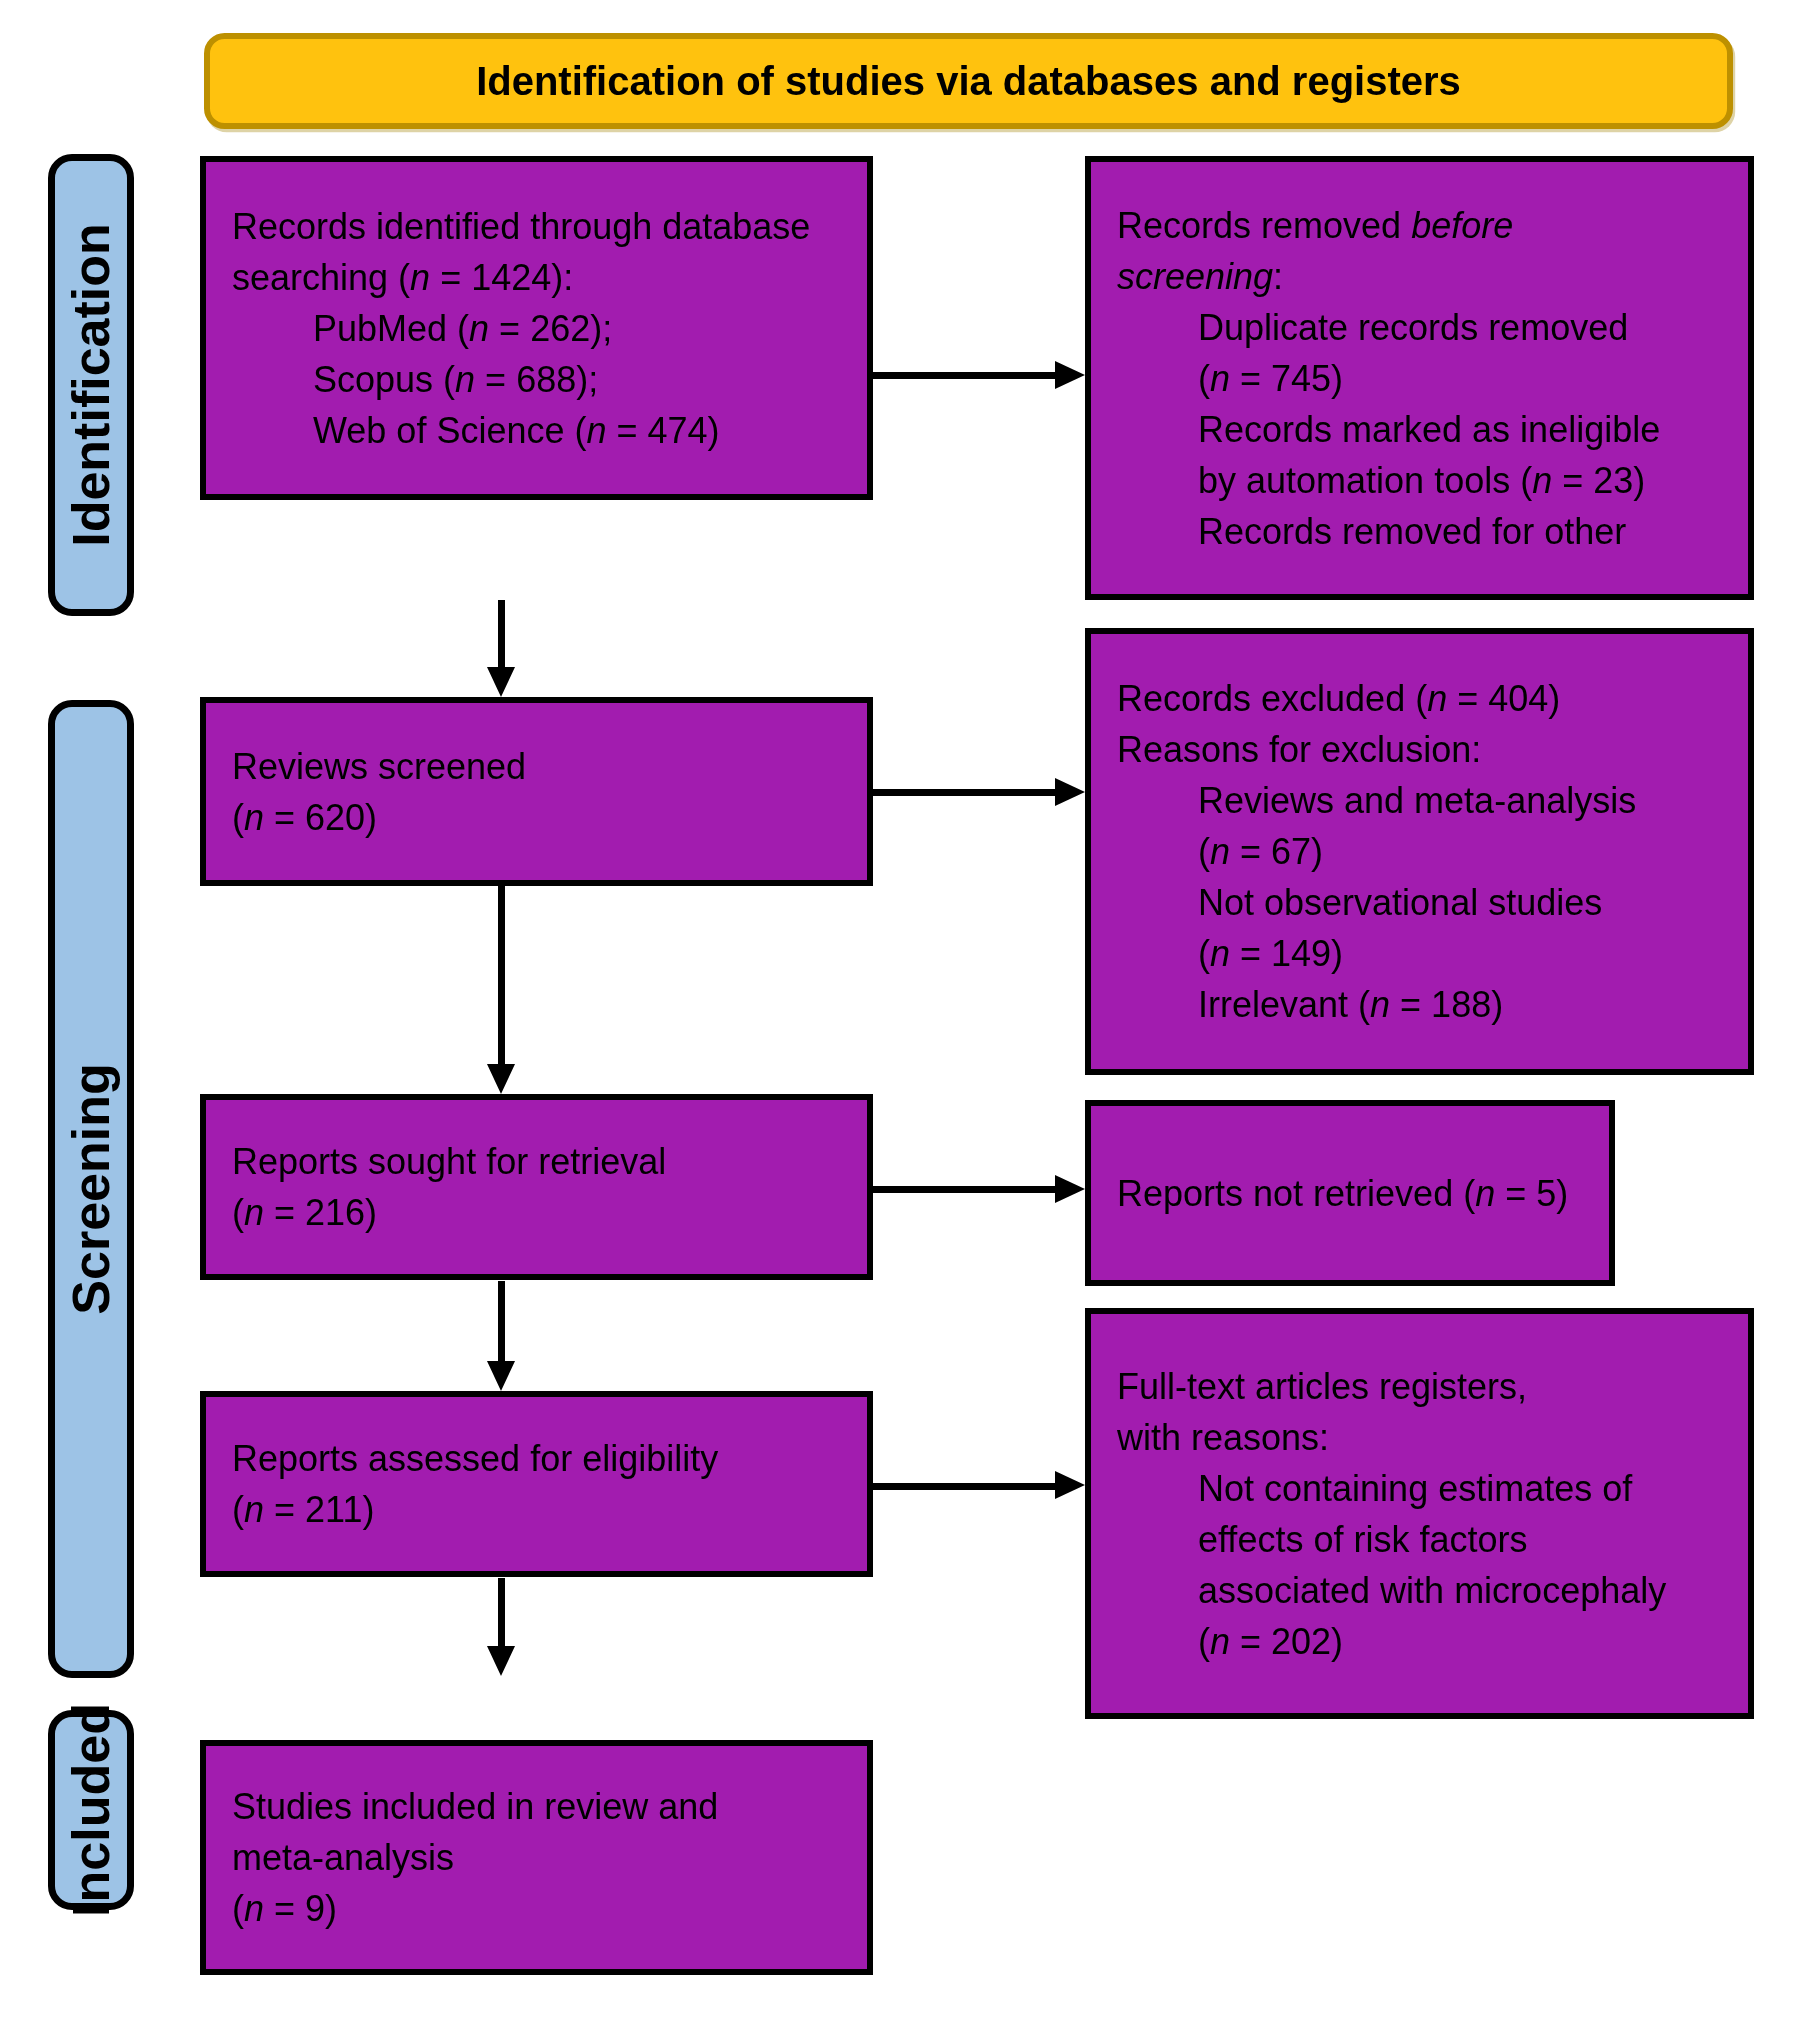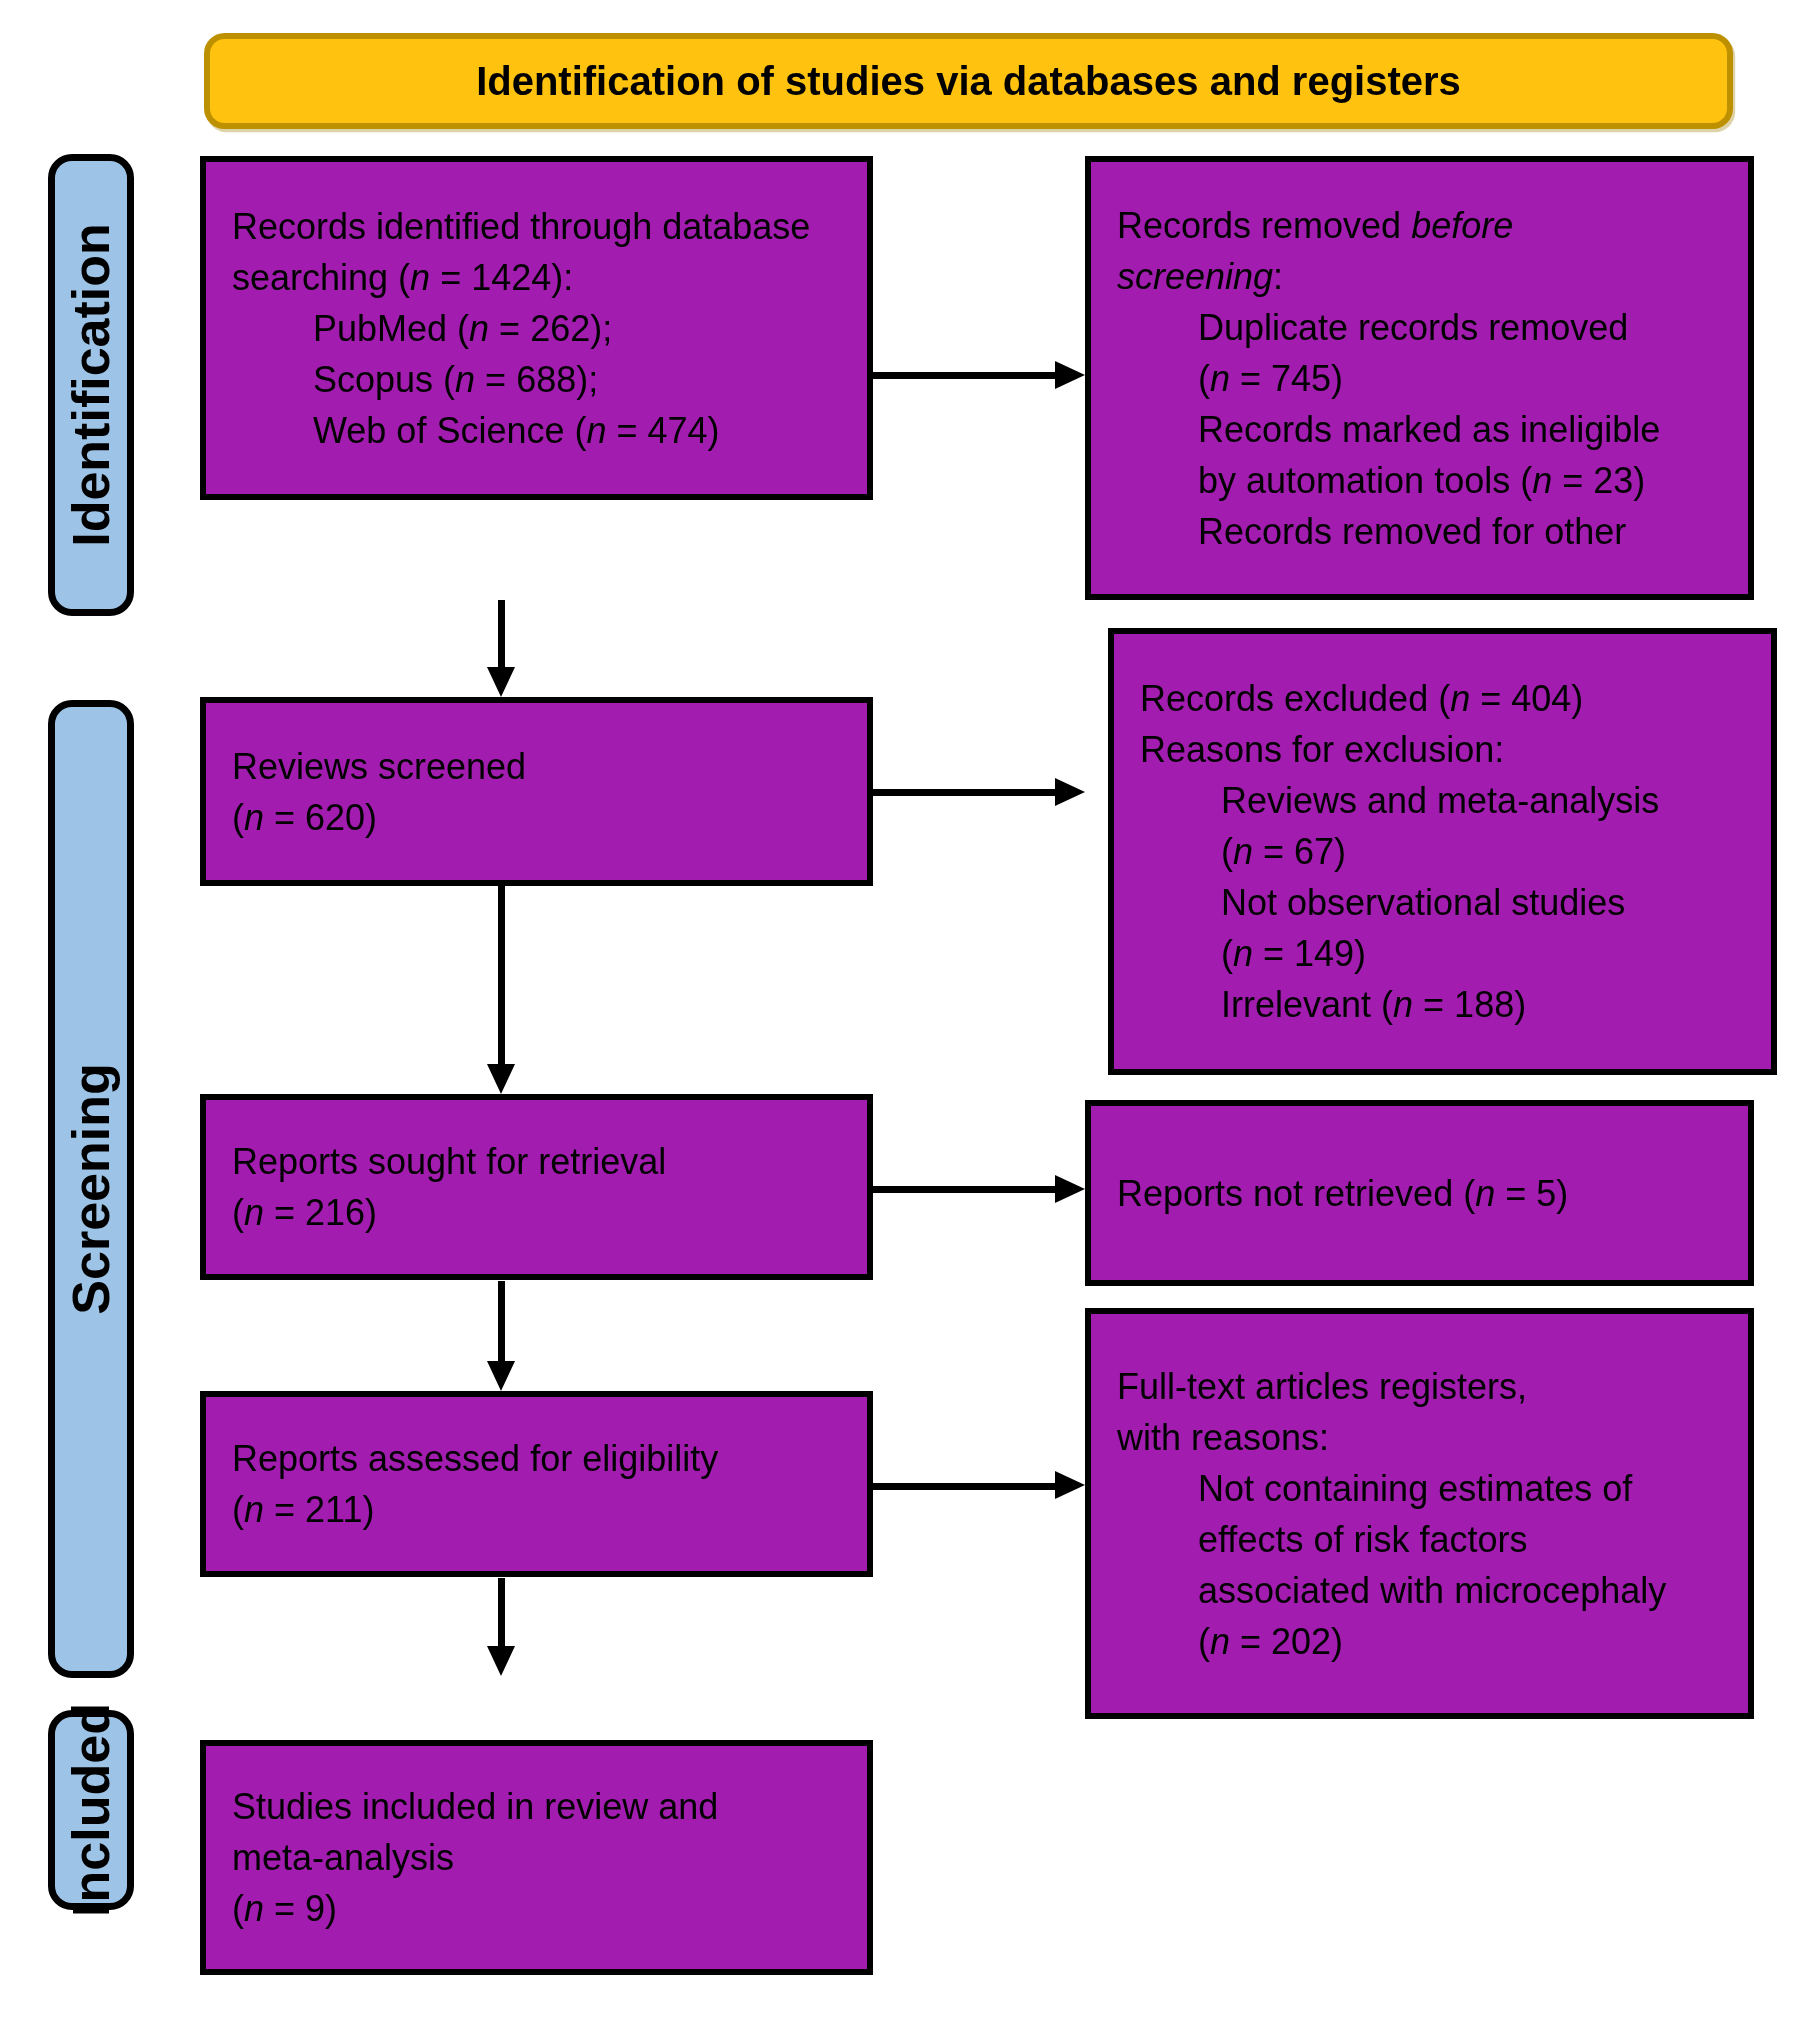--- a/index.html
+++ b/index.html
@@ -79,22 +79,22 @@
   }
   .box .line.ind { padding-left: 81px; }
 
   #box-records-identified    { left: 200px;  top: 156px;  width: 673px; height: 344px; }
   #box-records-screened      { left: 200px;  top: 697px; width: 673px; height: 189px; }
   #box-reports-sought        { left: 200px;  top: 1094px; width: 673px; height: 186px; }
   #box-reports-assessed      { left: 200px;  top: 1391px; width: 673px; height: 186px; }
   #box-studies-included      { left: 200px;  top: 1740px; width: 673px; height: 235px; }
 
   #box-records-removed       { left: 1085px; top: 156px;  width: 669px; height: 444px; }
-  #box-records-excluded      { left: 1085px; top: 628px; width: 669px; height: 447px; margin-left: 23px; }
-  #box-reports-not-retrieved { left: 1085px; top: 1100px; width: 669px; height: 186px; }
+  #box-records-excluded      { left: 1085px; top: 628px; width: 669px; height: 447px; }
+  #box-reports-not-retrieved { left: 1085px; top: 1100px; width: 530px; height: 186px; }
   #box-fulltext-excluded     { left: 1085px; top: 1308px; width: 669px; height: 411px; }
 
   
   .hstem {
     position: absolute;
     height: 6.5px;
     background: var(--arrow, #000000);
   }
   .hhead {
     position: absolute;

